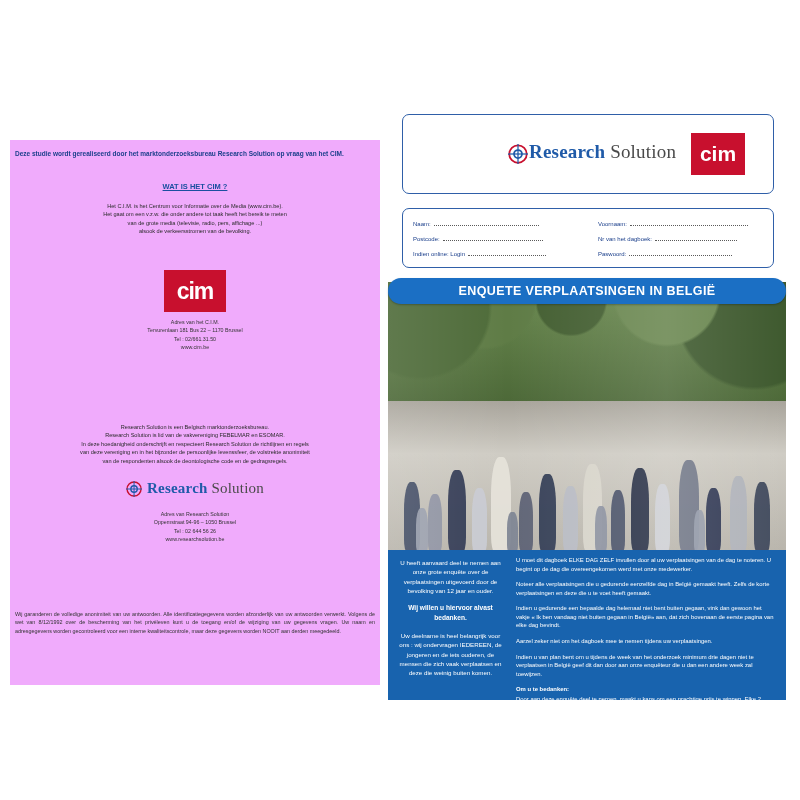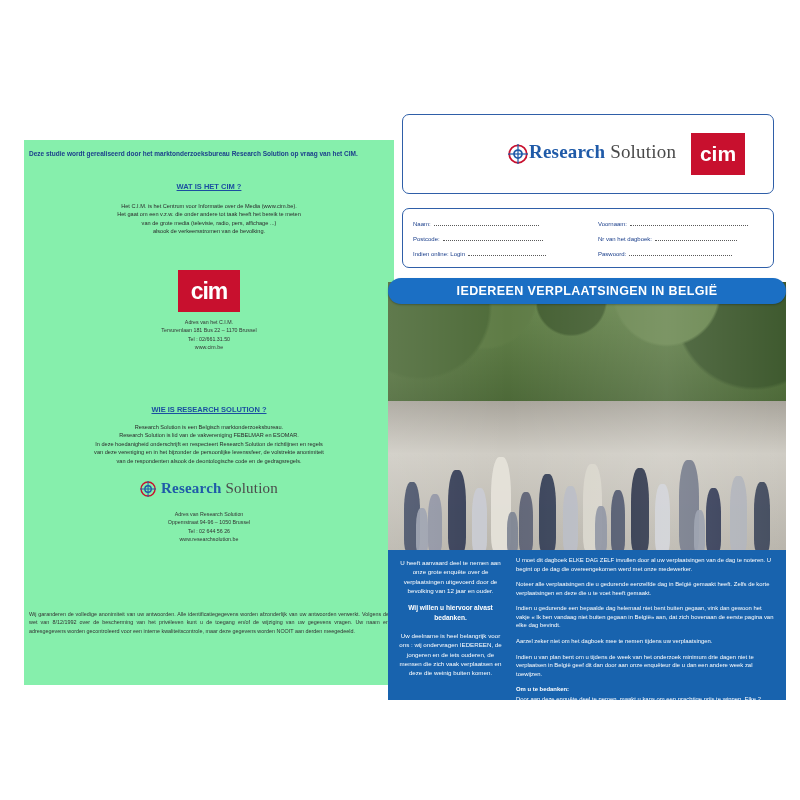--- a/index.html
+++ b/index.html
@@ -6,23 +6,23 @@
   body{
     width:800px;height:800px;
     background:#ffffff;
     font-family:"Liberation Sans", sans-serif;
     overflow:hidden;
     position:relative;
   }
   
   .left-page{
     position:absolute;
-    left:24px; top:140px;
+    left:10px; top:140px;
     width:370px; height:545px;
-    background:#86efac;
+    background:#f0abfc;
   }
   .left-intro{
     position:absolute;
     left:5px; top:10px;
     width:360px;
     font-size:6.5px;
     font-weight:bold;
     color:#1b3f8b;
     line-height:1.35;
   }
@@ -241,21 +241,20 @@
 
   <div class="cim-logo" style="top:130px;">
     <span>cim</span>
   </div>
 
   <div class="addr" style="top:178px;white-space:pre-line;">Adres van het C.I.M.
 Tervurenlaan 181 Bus 22 – 1170 Brussel
 Tel : 02/661.31.50
 www.cim.be</div>
 
-  <div class="sect-title" style="top:265px;">WIE IS RESEARCH SOLUTION ?</div>
   <div class="left-block" style="top:283px;white-space:pre-line;">Research Solution is een Belgisch marktonderzoeksbureau.
 Research Solution is lid van de vakvereniging FEBELMAR en ESOMAR.
 In deze hoedanigheid onderschrijft en respecteert Research Solution de richtlijnen en regels
 van deze vereniging en in het bijzonder de persoonlijke levenssfeer, de volstrekte anonimiteit
 van de respondenten alsook de deontologische code en de gedragsregels.</div>
 
   <div class="rs-logo-wrap" style="top:340px;">
     <span class="rs-target">
       <svg width="16" height="16" viewBox="0 0 16 16">
         <circle cx="8" cy="8" r="7" fill="none" stroke="#c8102e" stroke-width="1.4"></circle>
@@ -343,21 +342,21 @@
       <i style="left:86%;width:17px;height:76px;background:#b0b3bb;"></i>
       <i style="left:92%;width:16px;height:70px;background:#3b4459;"></i>
       <i style="left:7%;width:12px;height:44px;background:#9aa0ae;"></i>
       <i style="left:30%;width:11px;height:40px;background:#7e8494;"></i>
       <i style="left:52%;width:12px;height:46px;background:#8b90a0;"></i>
       <i style="left:77%;width:11px;height:42px;background:#969caa;"></i>
     </div>
     <div class="blurline"></div>
   </div>
 
-  <div class="banner">IEDEREEN VERPLAATSINGEN IN BELGIË</div>
+  <div class="banner">ENQUETE VERPLAATSINGEN IN BELGIË</div>
 
   <div class="blue-panel">
     <div class="panel-left">
       <p style="margin:0 0 8px 0;">U heeft aanvaard deel te nemen aan onze grote enquête over de verplaatsingen uitgevoerd door de bevolking van 12 jaar en ouder.</p>
       <p class="bold" style="margin:0 0 8px 0;">Wij willen u hiervoor alvast bedanken.</p>
       <p style="margin:0;">Uw deelname is heel belangrijk voor ons : wij ondervragen IEDEREEN, de jongeren en de iets ouderen, de mensen die zich vaak verplaatsen en deze die weinig buiten komen.</p>
     </div>
     <div class="panel-right">
       <p>U moet dit dagboek ELKE DAG ZELF invullen door al uw verplaatsingen van de dag te noteren. U begint op de dag die overeengekomen werd met onze medewerker.</p>
       <p>Noteer alle verplaatsingen die u gedurende eenzelfde dag in België gemaakt heeft. Zelfs de korte verplaatsingen en deze die u te voet heeft gemaakt.</p>

